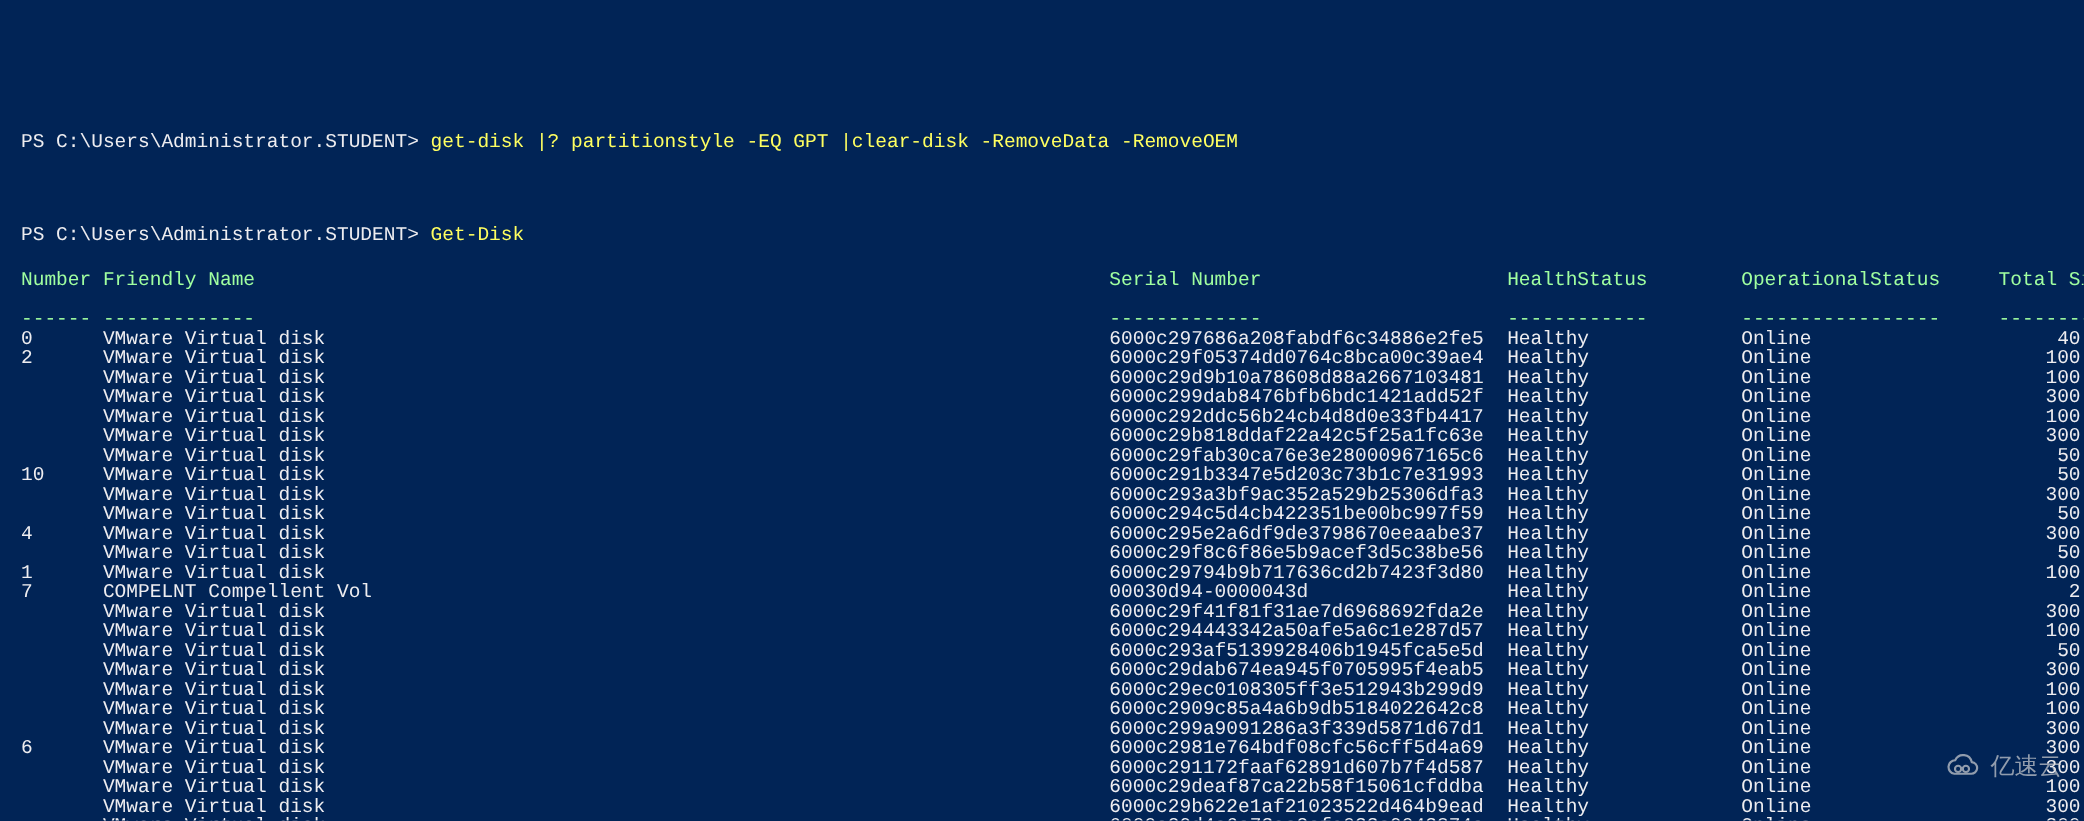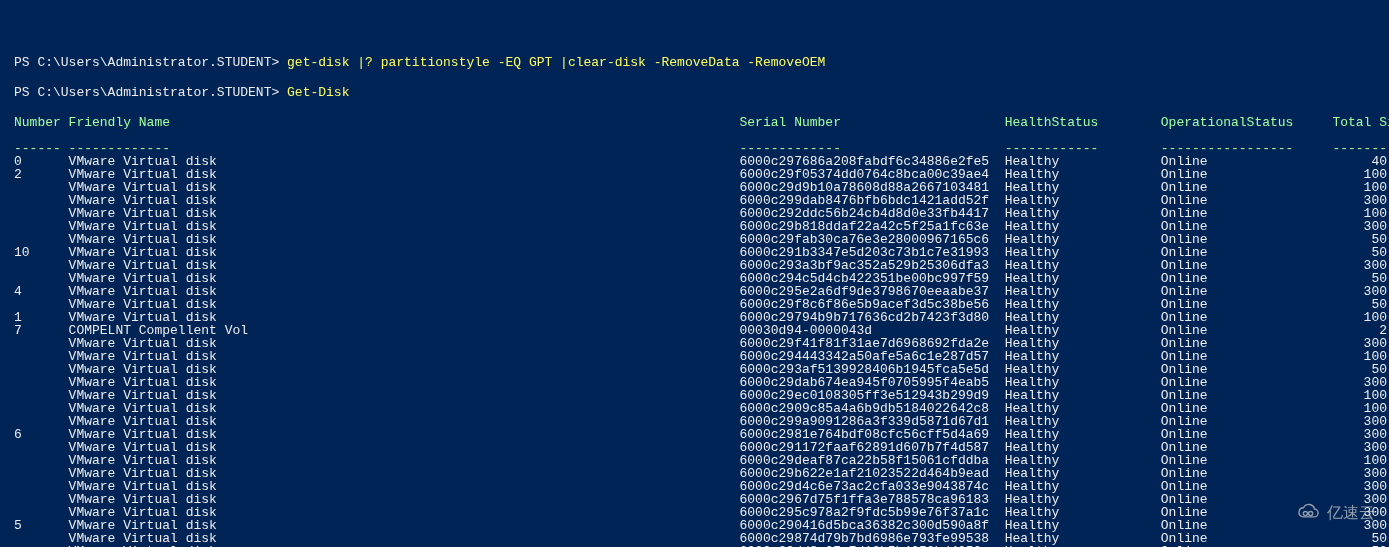--- a/index.html
+++ b/index.html
@@ -9,21 +9,21 @@
     font-family: Consolas, 'Courier New', monospace;
     font-size: 13px;
     line-height: 1.0;
     width: 1389px;
     height: 547px;
     overflow: hidden;
     white-space: pre;
     padding: 4px 0 0 14px;
     position: relative;
   }
-  .cmd-line { margin-bottom: 3px; }
+  .cmd-line { margin-bottom: 3px; margin-top: 32px; }
   .prompt { color: #eeedf0; }
   .cmd-text { color: #ffff60; }
   .blank { height: 14px; }
   .row { height: 13px; }
   .hdr { color: #a0ffa0; }
   .sep { color: #a0ffa0; }
   .data { color: #eeedf0; }
 
   .watermark {
     position: absolute;

